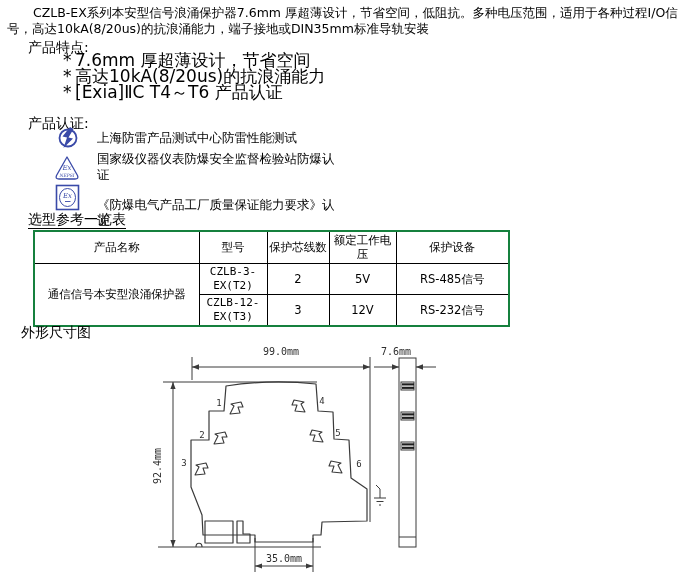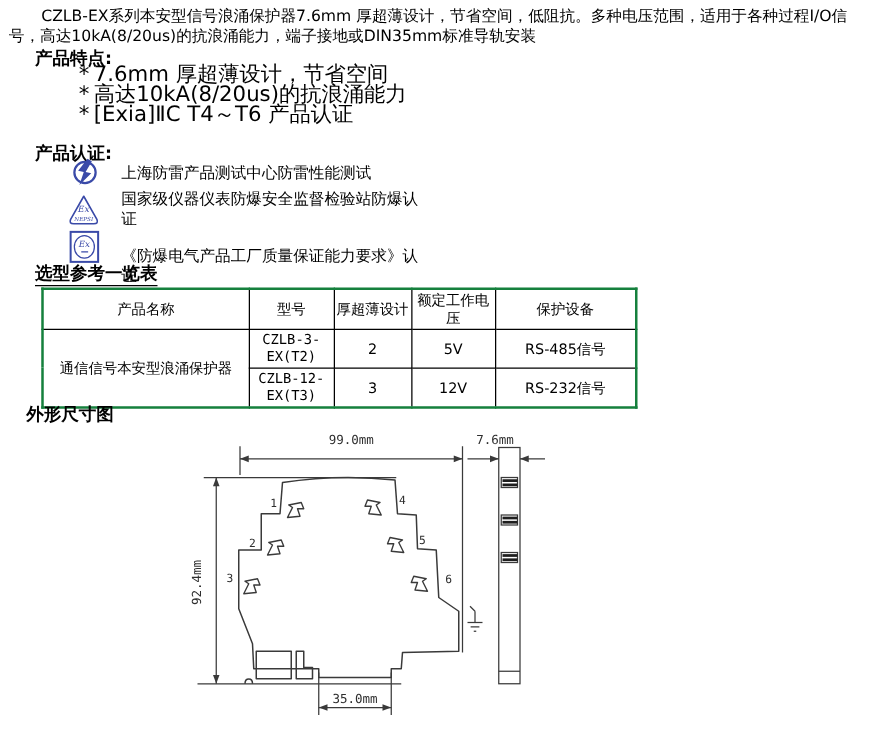--- a/index.html
+++ b/index.html
@@ -3,21 +3,21 @@
 <meta charset="utf-8">
 <style>
   * { margin:0; padding:0; box-sizing:border-box; }
   html,body { background:#fff; }
   body { font-family:"DejaVu Sans", sans-serif; color:#000; }
   .page { position:relative; width:695px; height:588px; background:#fff; overflow:hidden;padding-left:21px; }
 
   .intro { position:absolute; left:7px; top:5px; width:676px;
            font-size:12.5px; line-height:16px; text-indent:26px; }
 
-  .sec-title { position:absolute; font-size:14px; font-weight:bold; line-height:15px; }
+  .sec-title { position:absolute; font-size:14px; font-weight:normal; line-height:15px; }
   .t-features { left:28px; top:40px; }
   .t-cert { left:28px; top:116px; }
   .t-table { left:28px; top:212px; }
   .t-table span { border-bottom:1px solid #000; padding-bottom:1px;text-align:right; }
   .t-dim { left:21px; top:325px; }
 
   .features { position:absolute; left:63px; top:52px; font-size:17px; line-height:16px; }
   .features .row { white-space:nowrap; }
   .features .star { display:inline-block; width:12px; }
 
@@ -88,21 +88,21 @@
         <col style="width:165px">
         <col style="width:68px">
         <col style="width:62px">
         <col style="width:67px">
         <col style="width:113px">
       </colgroup>
     <tbody>
         <tr>
       <th>产品名称</th>
       <th>型号</th>
-      <th>厚超薄设计</th>
+      <th>保护芯线数</th>
       <th>额定工作电压</th>
       <th>保护设备</th>
     </tr>
     <tr>
       <td rowspan="2">通信信号本安型浪涌保护器</td>
       <td class="model"><span>CZLB-3-</span><br><span>EX(T2)</span></td>
       <td>2</td>
       <td>5V</td>
       <td>RS-485信号</td>
     </tr>

